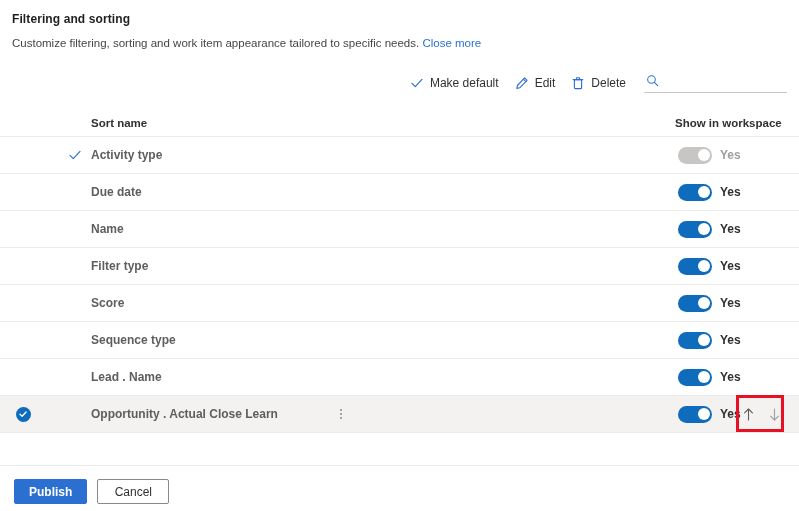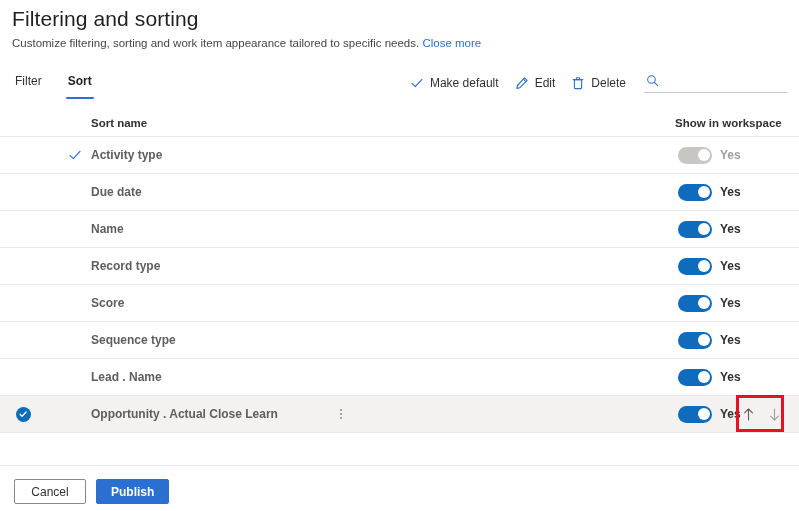--- a/index.html
+++ b/index.html
@@ -14,22 +14,22 @@
     color: #323130;
     overflow: hidden;
     position: relative;
   }
 
   
   .page-header {
     padding: 8px 0 0 12px;
   }
   .page-title {
-    font-size: 21px;
-    font-weight: 400;
+    font-size: 12px;
+    font-weight: 700;
     color: #201f1e;
     letter-spacing: 0.1px;
     line-height: 22px;
     margin: 0;
   }
   .page-subtitle {
     font-size: 11.5px;
     color: #484644;
     line-height: 16px;
     margin-top: 5px;
@@ -323,24 +323,20 @@
 <div class="page-header">
   <div class="page-title">Filtering and sorting</div>
   <div class="page-subtitle">
     <span>Customize filtering, sorting and work item appearance tailored to specific needs.</span>
     <a class="learn-more-link">Close more</a>
   </div>
 </div>
 
 <div class="bar-row">
 
-  <div class="tabs">
-    <div class="tab">Filter</div>
-    <div class="tab active">Sort</div>
-  </div>
 
   <div class="commandbar">
 
     <button class="cmd-btn">
       <span class="cmd-icon">
         <svg width="14" height="14" viewBox="0 0 14 14" fill="none" aria-hidden="true">
           <path d="M2 7.4 L5.3 10.6 L12 3.4" stroke="#2b6fd1" stroke-width="1.2" fill="none" stroke-linecap="round" stroke-linejoin="round"></path>
         </svg>
       </span>
       <span>Make default</span>
@@ -411,21 +407,21 @@
       <div class="row">
         <div class="row-label">Name</div>
         <div class="toggle-cell">
           <div class="toggle">
             <span class="knob"></span>
           </div>
           <div class="toggle-label">Yes</div>
         </div>
       </div>
       <div class="row">
-        <div class="row-label">Record type</div>
+        <div class="row-label">Filter type</div>
         <div class="toggle-cell">
           <div class="toggle">
             <span class="knob"></span>
           </div>
           <div class="toggle-label">Yes</div>
         </div>
       </div>
       <div class="row">
         <div class="row-label">Score</div>
         <div class="toggle-cell">
@@ -490,15 +486,15 @@
           </button>
         </div>
       </div>
     </div>
 </div>
 
 <div class="annotation-box"></div>
 
 <div class="footer-sep"></div>
 <div class="footer">
+  <div class="btn btn-primary">Publish</div>
   <div class="btn btn-secondary">Cancel</div>
-  <div class="btn btn-primary">Publish</div>
 </div>
 
 </body></html>

